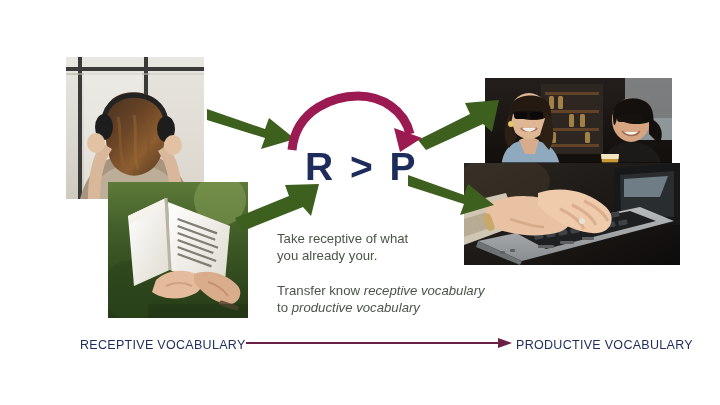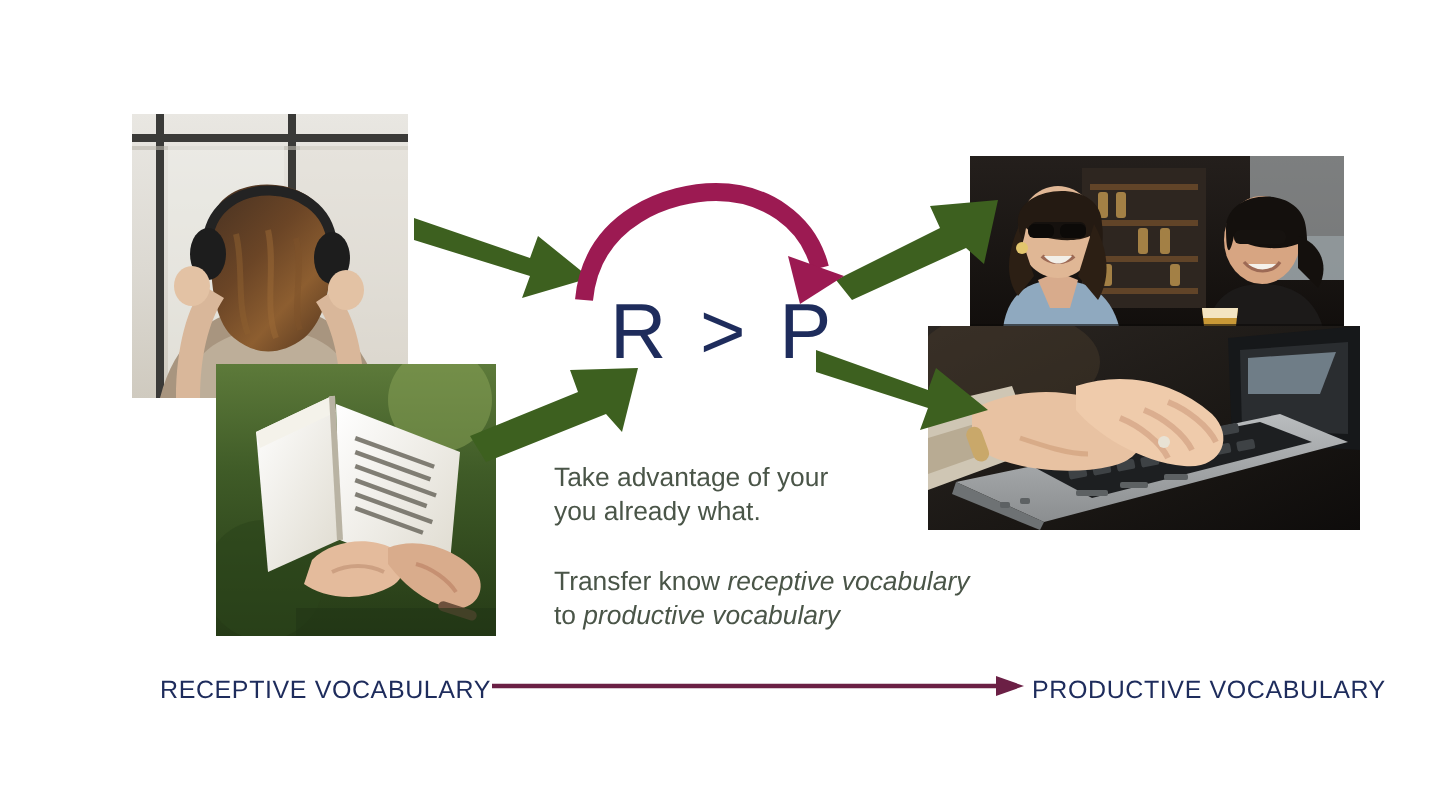--- a/index.html
+++ b/index.html
@@ -25,21 +25,21 @@
   #arrow-tl{left:205px;top:103px;width:92px;height:52px;}
   #arrow-bl{left:233px;top:178px;width:88px;height:55px;}
   #arrow-tr{left:416px;top:96px;width:86px;height:56px;}
   #arrow-br{left:406px;top:167px;width:90px;height:54px;}
 
   #arc-arrow{position:absolute;left:288px;top:94px;width:134px;height:58px;}
   #arc-arrow svg{display:block;overflow:visible;}
 
   #rp-label{position:absolute;left:305px;top:145px;width:120px;
             font-size:39px;letter-spacing:3px;color:#1e2c5c;
-            font-family:"Liberation Sans",sans-serif;white-space:nowrap;}
+            font-family:"Liberation Sans",sans-serif;white-space:nowrap;font-weight:bold;}
 
   #body-copy{position:absolute;left:277px;top:230px;width:245px;
              color:#4a5548;font-size:13.2px;line-height:17px;
              font-family:"Liberation Sans",sans-serif;}
   #body-copy p{margin:0;}
   #para-2{margin-top:18px !important;}
   #body-copy i{font-style:italic;}
 
   .axis-label{position:absolute;font-size:12.5px;letter-spacing:.3px;
               color:#1e2c5c;font-family:"Liberation Sans",sans-serif;
@@ -293,22 +293,22 @@
     <svg width="134" height="58" viewBox="0 0 134 58">
       <path d="M4 56 C8 14 48 2 70 2 C94 2 116 16 122 40" stroke="#9c1a52" stroke-width="9" fill="none" stroke-linecap="butt"></path>
       <path d="M106 34 L134 44 L112 58 Z" fill="#9c1a52"></path>
     </svg>
   </div>
 
   <div id="rp-label">R &gt; P</div>
 
   <div id="body-copy">
     <p>
-      <span>Take advantage of your</span><br>
-      <span>you already what.</span>
+      <span>Take receptive of what</span><br>
+      <span>you already your.</span>
     </p>
     <p id="para-2">
       <span>Transfer know </span><i>receptive vocabulary</i><br>
       <span> to </span><i>productive vocabulary</i>
     </p>
   </div>
 
   <div class="axis-label" id="label-receptive">RECEPTIVE VOCABULARY</div>
 
   <div id="axis-line">

